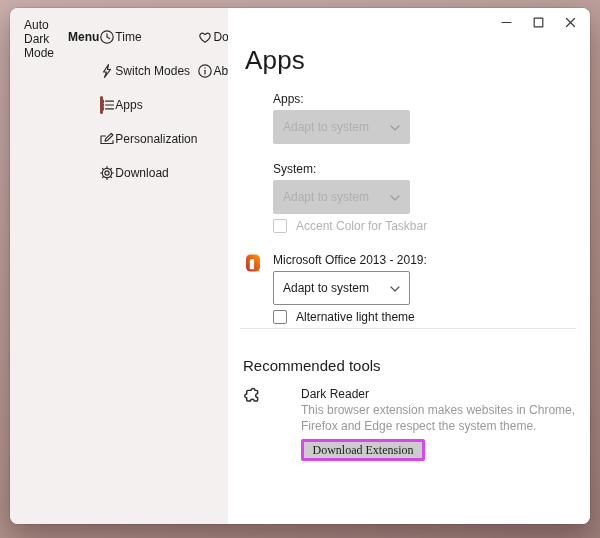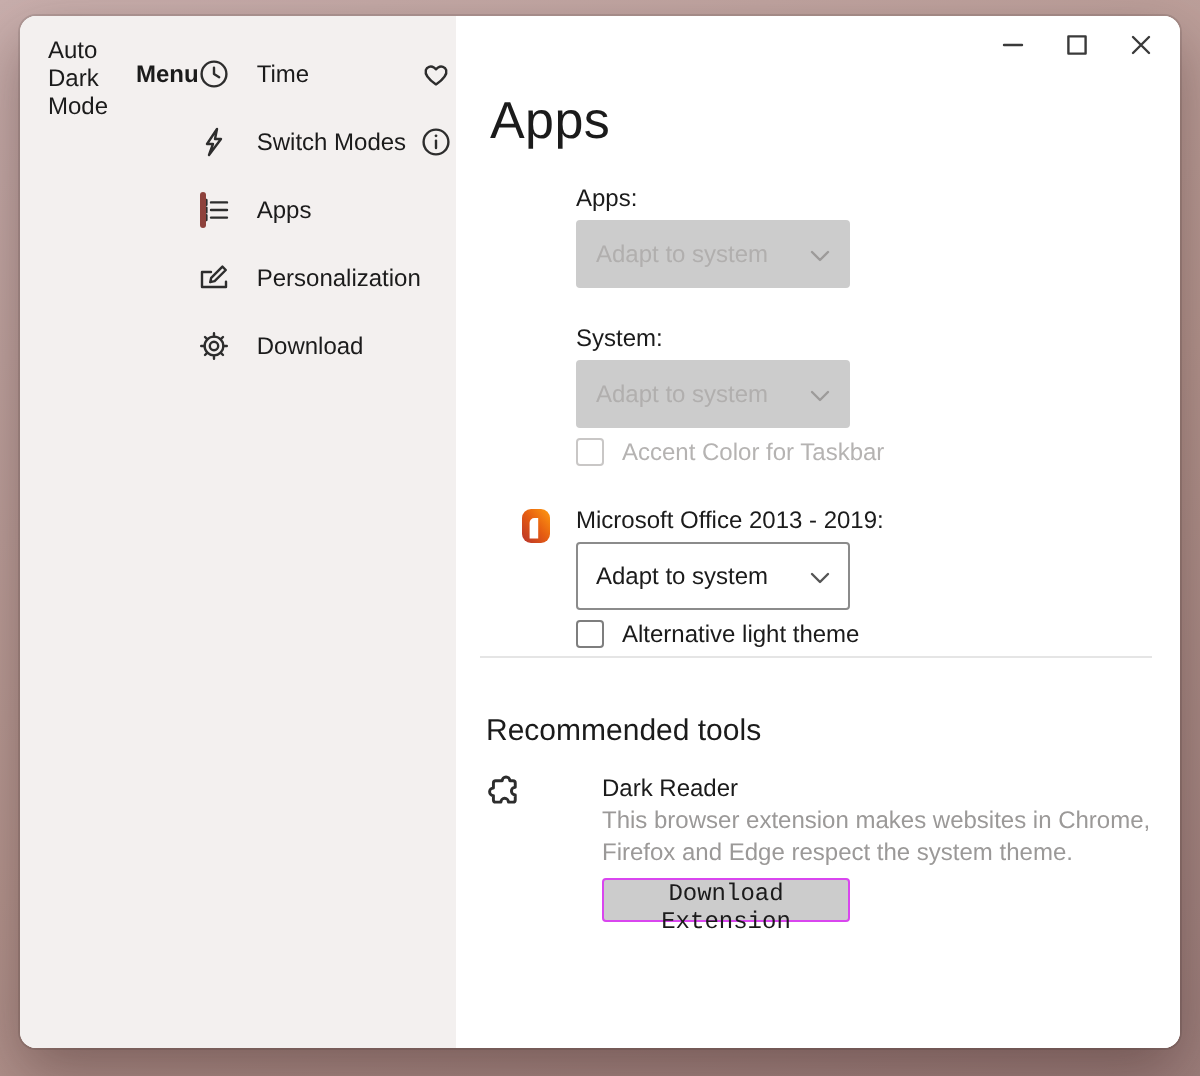--- a/index.html
+++ b/index.html
@@ -20,34 +20,34 @@
   .stage{position:relative;width:600px;height:538px;
     background:linear-gradient(155deg,var(--color-desktop_top) 0%,#b5968f 55%,var(--color-desktop_bottom) 100%);}
   .window{position:absolute;left:10px;top:8px;width:580px;height:516px;border-radius:8px;
     background:var(--color-content_bg);overflow:hidden;display:flex;
     box-shadow:0 12px 30px rgba(50,25,25,.40),0 0 0 1px rgba(0,0,0,.10);}
   
   .sidebar{width:218px;min-width:218px;background:var(--color-sidebar_bg);display:flex;flex-direction:row;padding-bottom:2px;}
   .app-title{padding:10px 0 0 14px;font-size:12px;}
   .menu-heading{margin:22px 0 0 14px;font-size:12px;font-weight:bold;}
   .nav{margin-top:12px;display:flex;flex-direction:column;}
-  .nav-item{position:relative;height:34px;display:flex;align-items:center;gap:13px;
+  .nav-item{position:relative;height:34px;display:flex;align-items:center;
     font-size:12px;cursor:default;}
   .nav-item.selected::before{content:"";position:absolute;left:1px;top:8px;width:3px;height:18px;
     border-radius:2px;background:var(--color-accent);}
   .nav-item .ic{width:16px;height:16px;display:flex;align-items:center;justify-content:center;}
   .nav-item svg{stroke:#2d2d2d;}
   .sidebar .spacer{flex:1;}
   
   .content{flex:1;position:relative;background:var(--color-content_bg);}
   .titlebar-controls{position:absolute;top:0;right:4px;display:flex;}
   .tb-btn{width:32px;height:30px;display:flex;align-items:center;justify-content:center;background:transparent;border:0;}
   .tb-btn svg{stroke:#3a3a3a;}
   .page-title{margin:36px 0 0 17px;font-size:26px;font-weight:300;line-height:32px;letter-spacing:.2px;}
-  .groups{margin-top:16px;margin-left:15px;}
+  .groups{margin-top:16px;}
   .group{display:flex;padding-left:15px;}
   .group.g1{margin-bottom:18px;}
   .group.g2{margin-bottom:20px;}
   .icon-col{width:30px;min-width:30px;}
   .icon-col .big-ic{margin-top:20px;width:20px;height:20px;}
   .field-label{font-size:12px;line-height:14px;margin-bottom:4px;}
   .dropdown{width:137px;height:34px;border-radius:2px;display:flex;align-items:center;justify-content:space-between;
     padding:0 9px;font-size:12px;}
   .dropdown.disabled{background:var(--color-disabled_control_bg);color:var(--color-disabled_text);border:1px solid var(--color-disabled_control_bg);}
   .dropdown.disabled svg{stroke:#9d9b9a;}
@@ -56,22 +56,22 @@
   .checkbox-row{display:flex;align-items:center;gap:9px;margin-top:5px;font-size:12px;text-align:right;}
   .cb-box{width:14px;height:14px;border-radius:2px;background:#fff;border:1px solid #7e7e7e;}
   .checkbox-row.disabled .cb-box{border-color:#c9c7c6;}
   .checkbox-row.disabled .cb-label{color:#b5b3b2;}
   .divider{height:1px;background:#e5e5e5;margin:4px 14px 0 12px;}
   .rec-heading{margin:27px 0 0 15px;font-size:15px;line-height:20px;font-weight:400;}
   .tool-row{display:flex;padding-left:15px;margin-top:11px;gap:28px;}
   .tool-row .icon-col .big-ic{margin-top:6px;width:18px;height:18px;}
   .tool-name{font-size:12px;line-height:15px;}
   .tool-desc{font-size:12px;line-height:16px;color:var(--color-text_secondary);}
-  .dl-btn{margin-top:5px;width:124px;height:22px;background:var(--color-button_bg);border:1px solid #d946ef;
-    border-radius:2px;font-size:12px;color:var(--color-text_primary);font-family:Liberation Mono, monospace;}
+  .dl-btn{margin-top:5px;width:124px;height:22px;background:var(--color-button_bg);border:3px solid #d946ef;
+    border-radius:2px;font-size:12px;color:var(--color-text_primary);font-family:Liberation Serif, serif;}
   svg{fill:none;stroke-width:1.2;stroke-linecap:round;stroke-linejoin:round;}
 </style>
 </head>
 <body>
 
 <div class="stage">
   <div class="window">
 
     <div class="sidebar">
       <div class="app-title">Auto Dark Mode</div>

